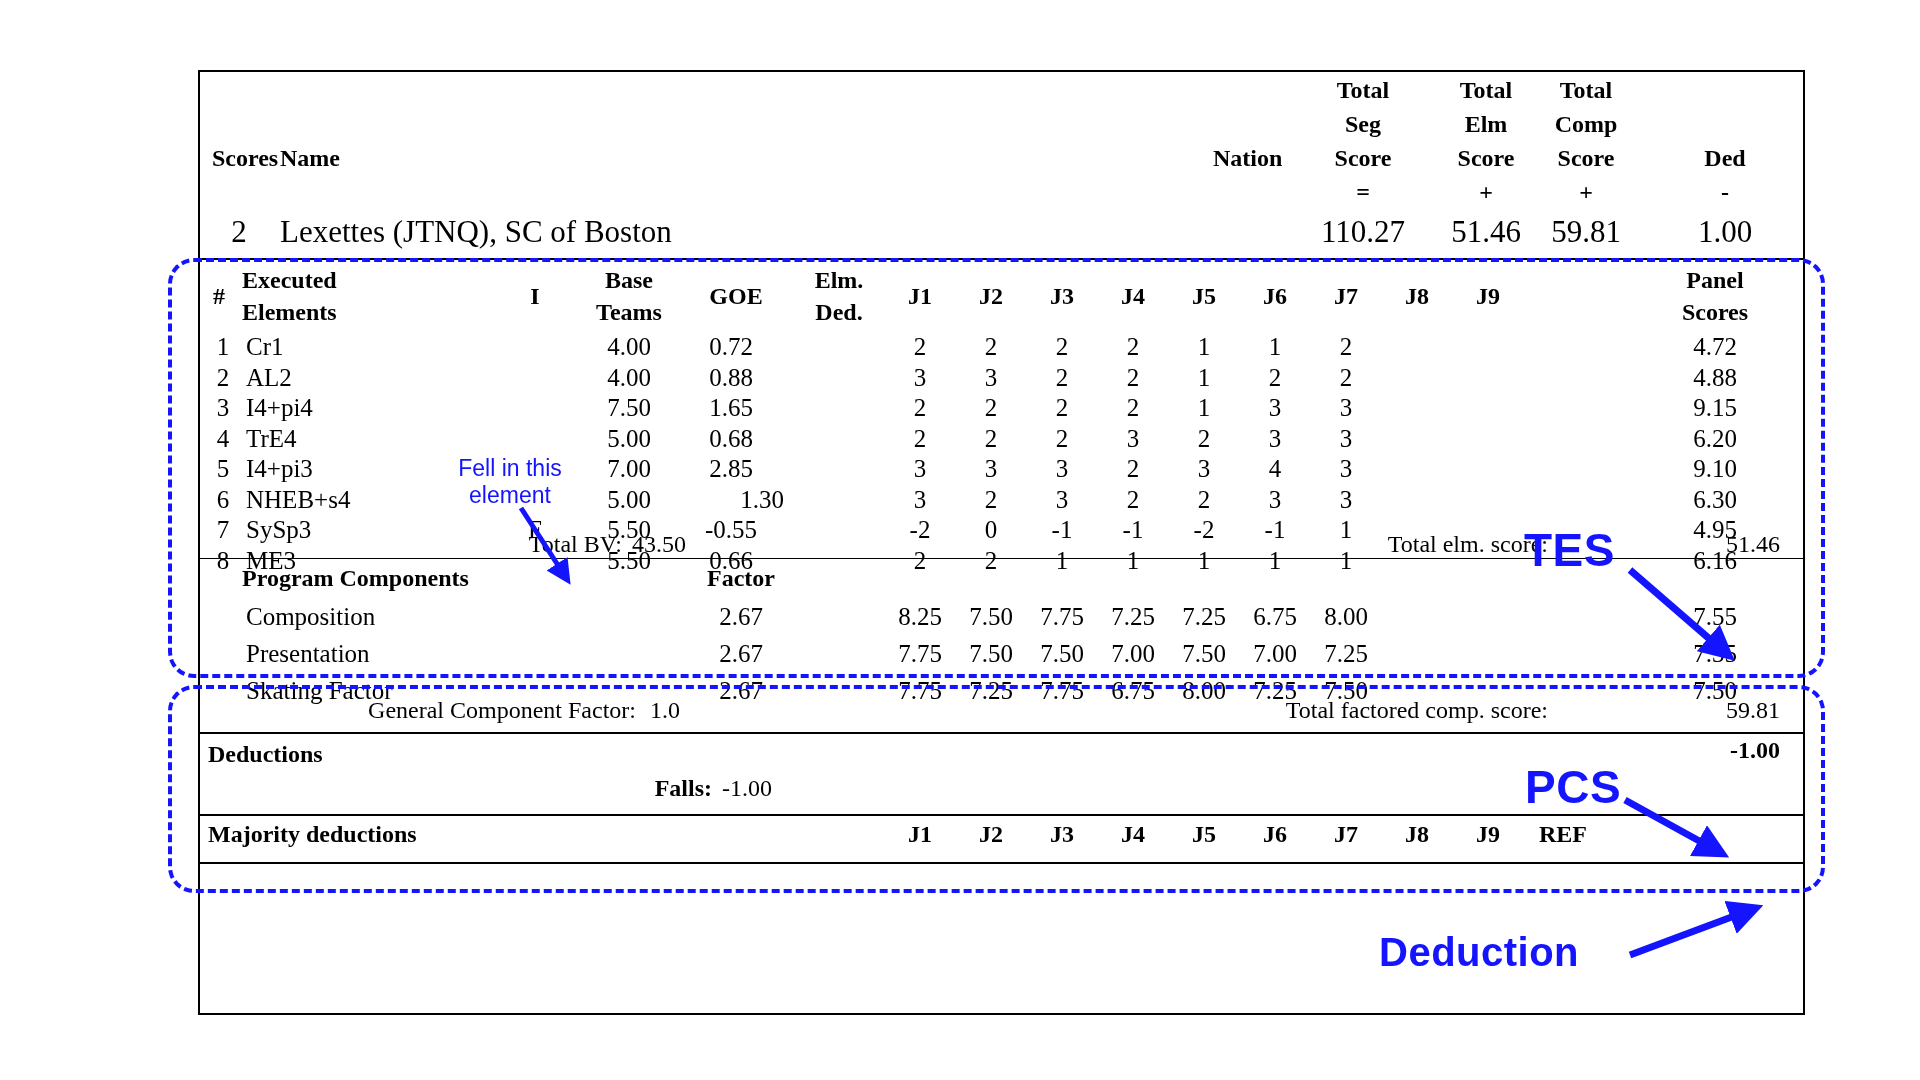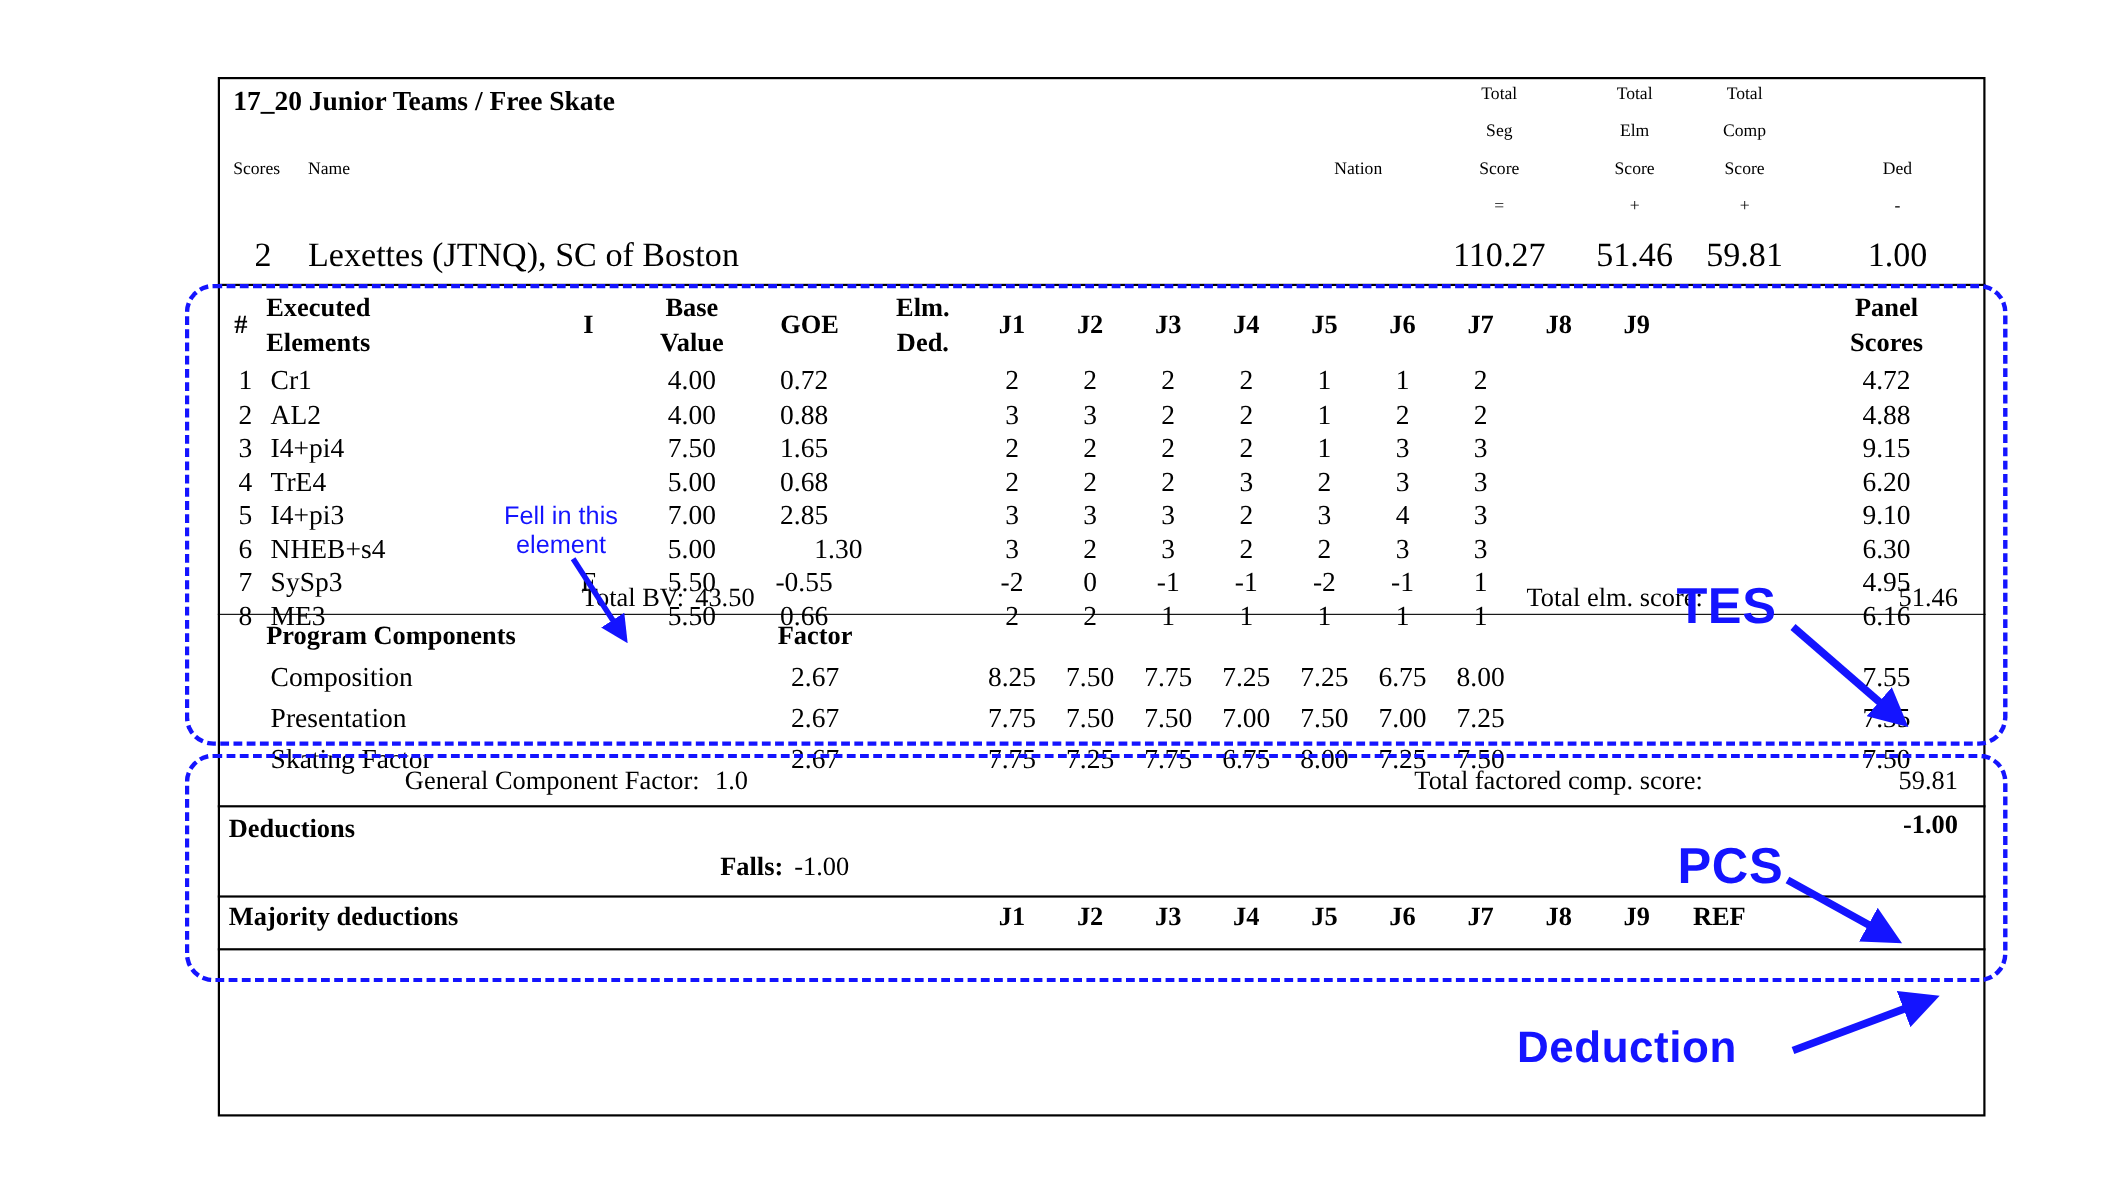--- a/index.html
+++ b/index.html
@@ -45,21 +45,21 @@
   .cell {
     position: absolute;
     white-space: nowrap;
     line-height: 1.06;
   }
   .ctr { text-align: center; }
   .rgt { text-align: right; }
 
   
   .f-title   { font-size: 25px; font-weight: bold; }
-  .f-head    { font-size: 16px; font-weight: normal; }
+  .f-head    { font-size: 24px; font-weight: bold; }
   .f-skater  { font-size: 31px; }
   .f-score   { font-size: 31px; }
   .f-colhead { font-size: 24px; font-weight: bold; }
   .f-row     { font-size: 25px; }
   .f-sub     { font-size: 24px; }
   .f-pcshead { font-size: 24px; font-weight: bold; }
   .f-pcsrow  { font-size: 25px; }
   .f-ded     { font-size: 24px; font-weight: bold; }
   .f-dedval  { font-size: 24px; }
 
@@ -94,21 +94,20 @@
     pointer-events: none;
   }
 </style>
 </head>
 <body>
 
 <div id="sheet">
 
   <div class="outer-border"></div>
 
-  <div class="cell f-title" style="left:14px; top:10px;">17_20 Junior Teams / Free Skate</div>
 
   <div class="cell f-head" style="left:14px; top:76px;">Scores</div>
   <div class="cell f-head" style="left:82px; top:76px;text-align:center;">Name</div>
   <div class="cell f-head" style="left:1015px; top:76px;">Nation</div>
 
   <div class="cell f-head ctr" style="left:1105px; top:8px; width:120px;">Total</div>
   <div class="cell f-head ctr" style="left:1105px; top:42px; width:120px;">Seg</div>
   <div class="cell f-head ctr" style="left:1105px; top:76px; width:120px;">Score</div>
   <div class="cell f-head ctr" style="left:1105px; top:110px; width:120px;">=</div>
 
@@ -133,21 +132,21 @@
   <div class="cell f-score ctr" style="left:1323px; top:146px; width:130px;">59.81</div>
   <div class="cell f-score ctr" style="left:1472px; top:146px; width:110px;">1.00</div>
 
   <div class="hline" style="top:188px;"></div>
 
   <div class="cell f-colhead ctr" style="left:4px; top:214px; width:34px;">#</div>
   <div class="cell f-colhead" style="left:44px; top:198px;">Executed</div>
   <div class="cell f-colhead" style="left:44px; top:230px;">Elements</div>
   <div class="cell f-colhead ctr" style="left:322px; top:214px; width:30px;">I</div>
   <div class="cell f-colhead ctr" style="left:378px; top:198px; width:106px;">Base</div>
-  <div class="cell f-colhead ctr" style="left:378px; top:230px; width:106px;">Value</div>
+  <div class="cell f-colhead ctr" style="left:378px; top:230px; width:106px;">Teams</div>
   <div class="cell f-colhead ctr" style="left:490px; top:214px; width:96px;">GOE</div>
   <div class="cell f-colhead ctr" style="left:596px; top:198px; width:90px;">Elm.</div>
   <div class="cell f-colhead ctr" style="left:596px; top:230px; width:90px;">Ded.</div>
 
   <div id="judge-head">
       <div class="cell f-colhead ctr" style="left: 690px; top: 214px; width: 64px;">J1</div>
       <div class="cell f-colhead ctr" style="left: 761px; top: 214px; width: 64px;">J2</div>
       <div class="cell f-colhead ctr" style="left: 832px; top: 214px; width: 64px;">J3</div>
       <div class="cell f-colhead ctr" style="left: 903px; top: 214px; width: 64px;">J4</div>
       <div class="cell f-colhead ctr" style="left: 974px; top: 214px; width: 64px;">J5</div>

